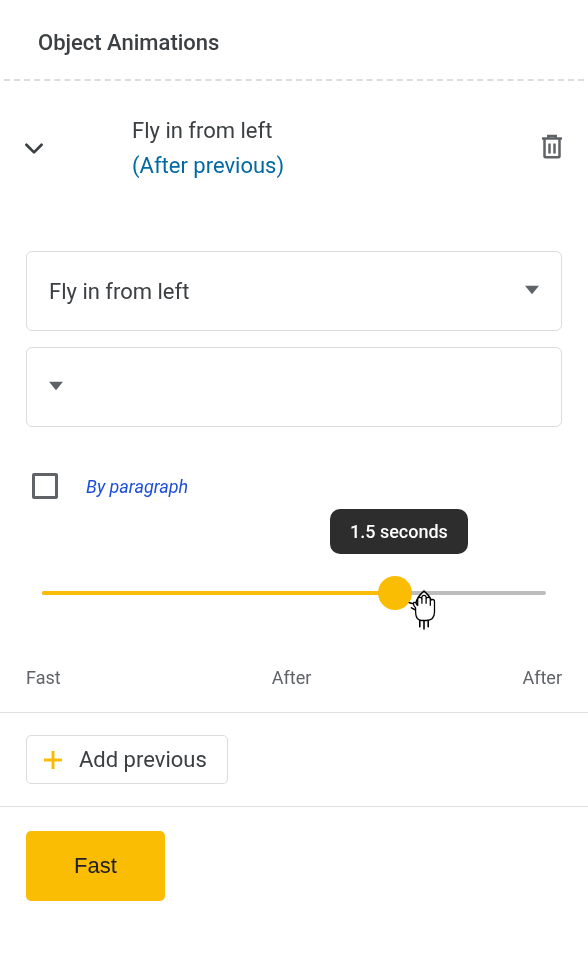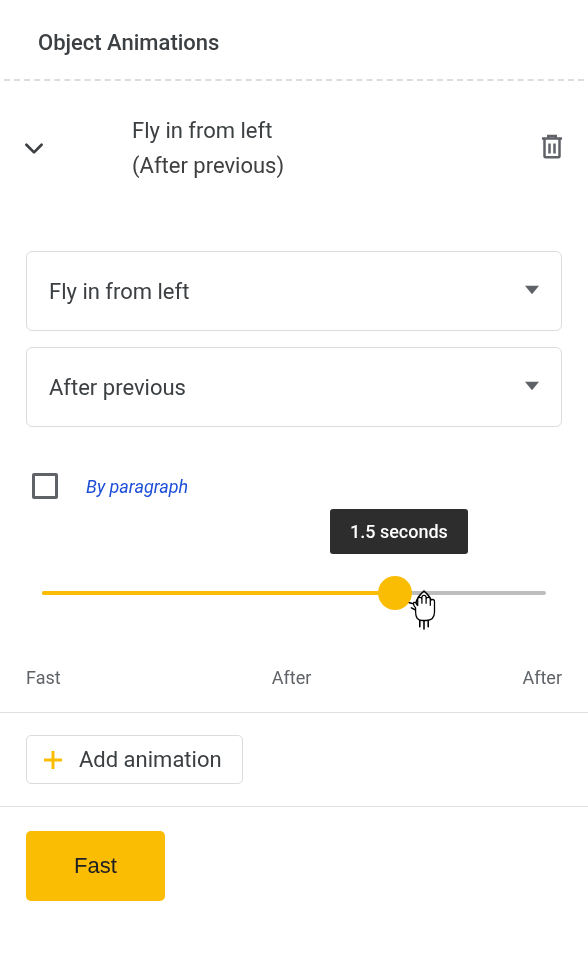--- a/index.html
+++ b/index.html
@@ -40,21 +40,21 @@
       flex: 1;
       padding-left: 82px;
     }
     .anim-title {
       font-size: 22px;
       color: #3c4043;
       line-height: 1.6;
     }
     .anim-sub {
       font-size: 22px;
-      color: #404040;
+      color: #0369a1;
       line-height: 1.6;
     }
     .delete-btn {
       width: 36px;
       height: 36px;
       flex-shrink: 0;
       display: flex;
       align-items: center;
       justify-content: center;
     }
@@ -96,21 +96,21 @@
       position: relative;
       padding: 50px 42px 30px 42px;
     }
     .tooltip {
       position: absolute;
       background: #2d2d2d;
       color: #fff;
       font-size: 18px;
       font-weight: 500;
       padding: 12px 20px;
-      border-radius: 3px;
+      border-radius: 10px;
       top: 0;
       left: 330px;
       white-space: nowrap;
     }
     .slider-track {
       position: relative;
       height: 4px;
       background: #bdbdbd;
       border-radius: 2px;
       margin-top: 32px;
@@ -220,21 +220,20 @@
 <div class="select-wrap first">
   <span class="select-label">Fly in from left</span>
   <span class="dropdown-arrow">
     <svg viewBox="0 0 10 6">
         <polygon points="0,0 10,0 5,6" fill="#5f6368"></polygon>
       </svg>
   </span>
 </div>
 
 <div class="select-wrap">
-  <span class="select-label">After previous</span>
   <span class="dropdown-arrow">
     <svg viewBox="0 0 10 6">
         <polygon points="0,0 10,0 5,6" fill="#5f6368"></polygon>
       </svg>
   </span>
 </div>
 
 <div class="checkbox-row">
   <div class="checkbox"></div>
   <span class="checkbox-label">By paragraph</span>
@@ -263,21 +262,21 @@
 <hr class="hr-solid">
 
 <div class="add-row">
   <div class="add-btn">
     <span class="plus-icon">
       <svg viewBox="0 0 24 24">
           <line x1="12" y1="3" x2="12" y2="21"></line>
           <line x1="3" y1="12" x2="21" y2="12"></line>
         </svg>
     </span>
-    <span class="add-label">Add animation</span>
+    <span class="add-label">Add previous</span>
   </div>
 </div>
 
 <hr class="hr-solid">
 
 <div class="play-row">
   <button class="play-btn">Fast</button>
 </div>
 
 </body></html>

